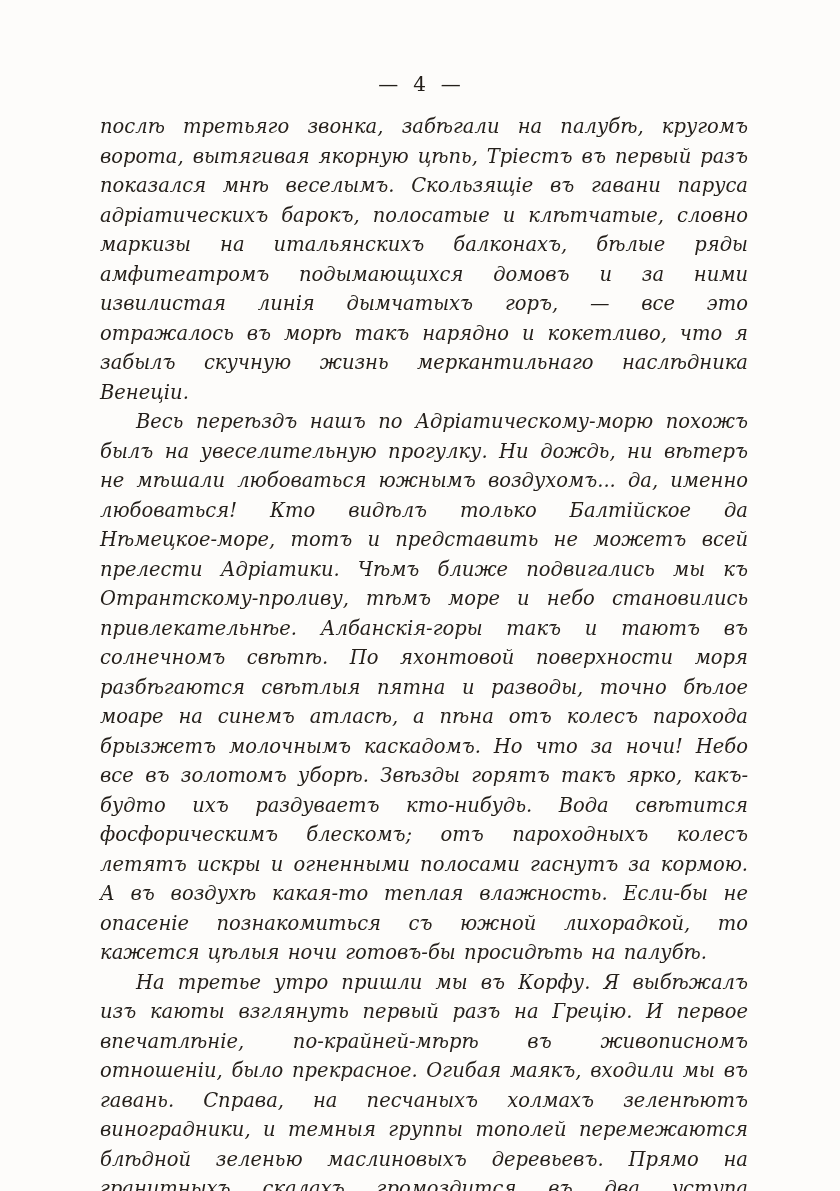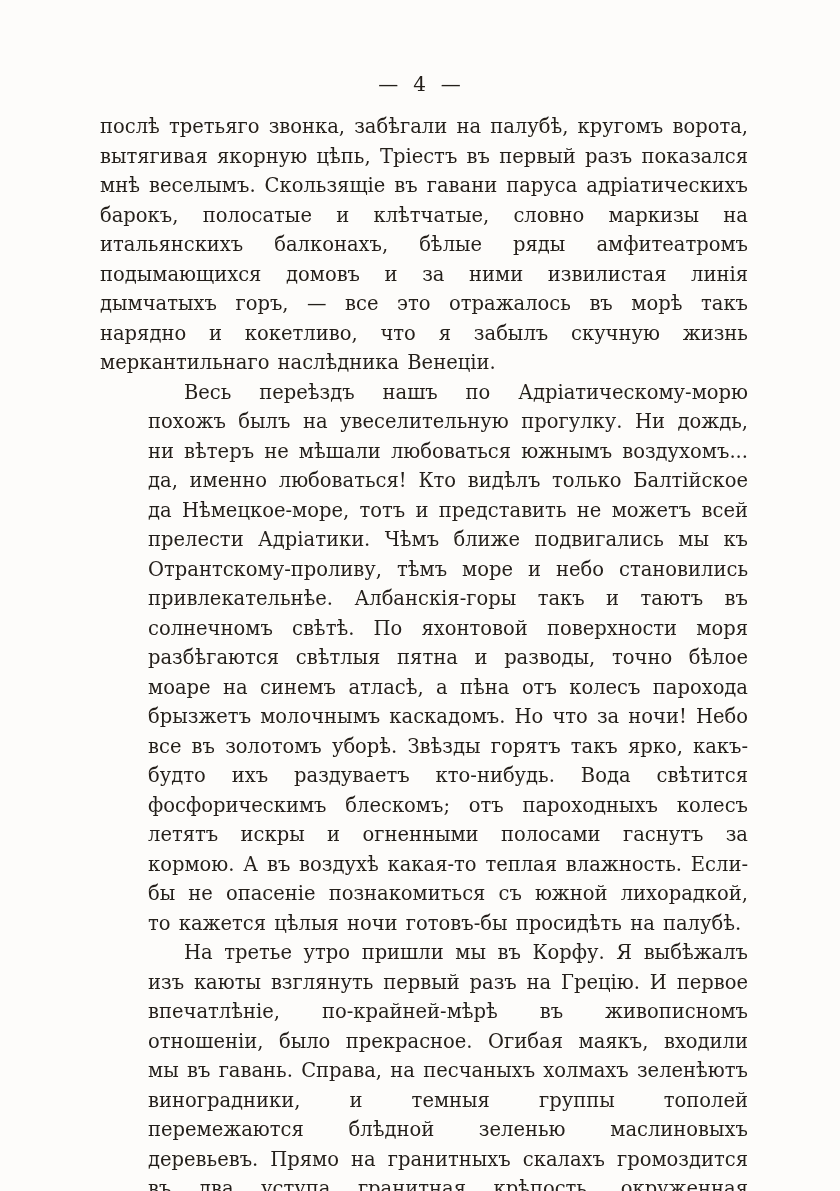--- a/index.html
+++ b/index.html
@@ -36,24 +36,24 @@
     top: 112px;
     width: 648px;
     font-size: 19.5px;
     line-height: 29.5px;
     text-align: justify;
     word-spacing: 2px;
   }
   .text-block p {
     margin: 0;
     padding: 0;
+    font-style: italic;
   }
   .text-block p.indented {
     text-indent: 36px;
-    margin-left: 48px;
   }
 </style>
 </head>
 <body>
 
 <div class="scan">
 
   <div class="page-header">
     <span class="dash">—</span><span>4</span><span class="dash">—</span>
   </div>

